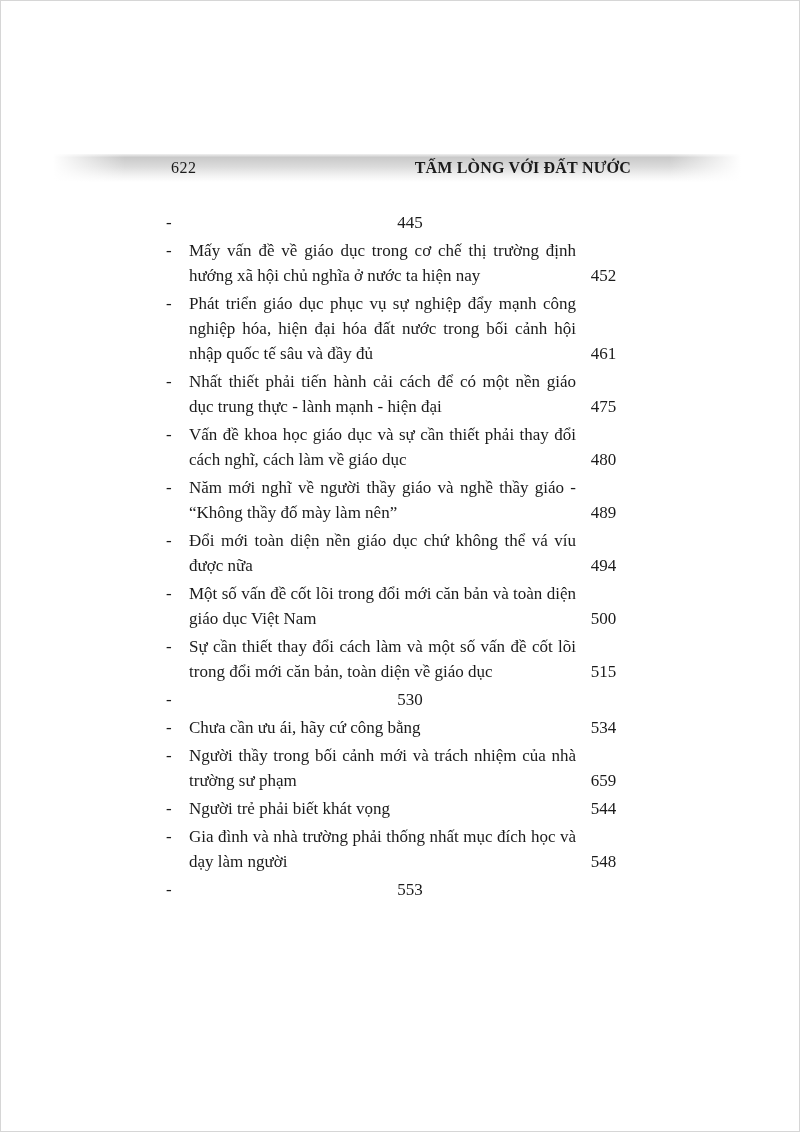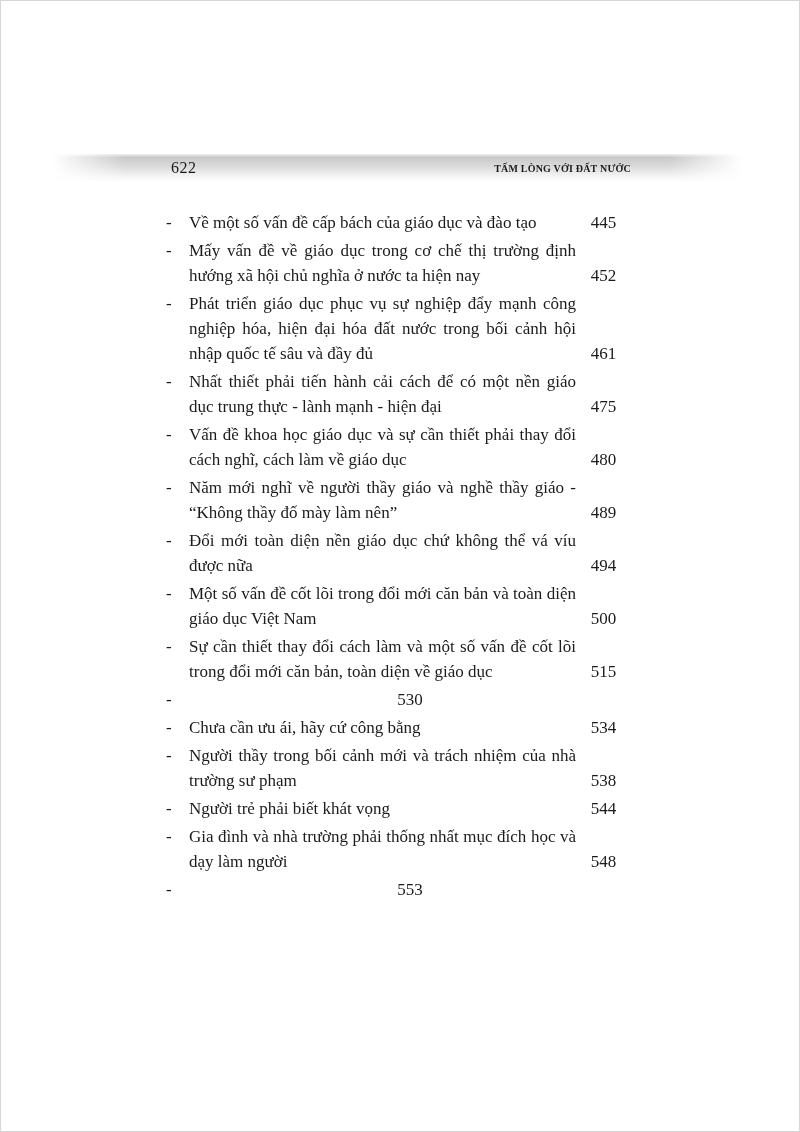--- a/index.html
+++ b/index.html
@@ -38,21 +38,21 @@
   .header-inner {
     position: relative;
     z-index: 3;
     height: 100%;
     display: flex;
     align-items: center;
     justify-content: space-between;
     padding: 0 110px 0 118px;
   }
   .page-number { font-size: 16px; letter-spacing: 0.5px; }
-  .book-title  { font-size: 10px; font-weight: bold; letter-spacing: 0.2px; }
+  .book-title  { font-size: 16px; font-weight: bold; letter-spacing: 0.2px; }
 
   
   .toc {
     position: absolute;
     left: 165px;
     top: 209px;
     width: 465px;
   }
   .entry {
     display: flex;
@@ -77,21 +77,20 @@
   <div class="header-band">
     <div class="header-inner">
       <span class="page-number">622</span>
       <span class="book-title">TẤM LÒNG VỚI ĐẤT NƯỚC</span>
     </div>
   </div>
 
   <div class="toc">
     <div class="entry">
       <span class="dash">-</span>
-      <span class="title">Về một số vấn đề cấp bách của giáo dục và đào tạo</span>
       <span class="pagenum">445</span>
     </div>
     <div class="entry">
       <span class="dash">-</span>
       <span class="title">Mấy vấn đề về giáo dục trong cơ chế thị trường định hướng xã hội chủ nghĩa ở nước ta hiện nay</span>
       <span class="pagenum">452</span>
     </div>
     <div class="entry">
       <span class="dash">-</span>
       <span class="title">Phát triển giáo dục phục vụ sự nghiệp đẩy mạnh công nghiệp hóa, hiện đại hóa đất nước trong bối cảnh hội nhập quốc tế sâu và đầy đủ</span>
@@ -132,21 +131,21 @@
       <span class="pagenum">530</span>
     </div>
     <div class="entry">
       <span class="dash">-</span>
       <span class="title">Chưa cần ưu ái, hãy cứ công bằng</span>
       <span class="pagenum">534</span>
     </div>
     <div class="entry">
       <span class="dash">-</span>
       <span class="title">Người thầy trong bối cảnh mới và trách nhiệm của nhà trường sư phạm</span>
-      <span class="pagenum">538</span>
+      <span class="pagenum">659</span>
     </div>
     <div class="entry">
       <span class="dash">-</span>
       <span class="title">Người trẻ phải biết khát vọng</span>
       <span class="pagenum">544</span>
     </div>
     <div class="entry">
       <span class="dash">-</span>
       <span class="title">Gia đình và nhà trường phải thống nhất mục đích học và dạy làm người</span>
       <span class="pagenum">548</span>

